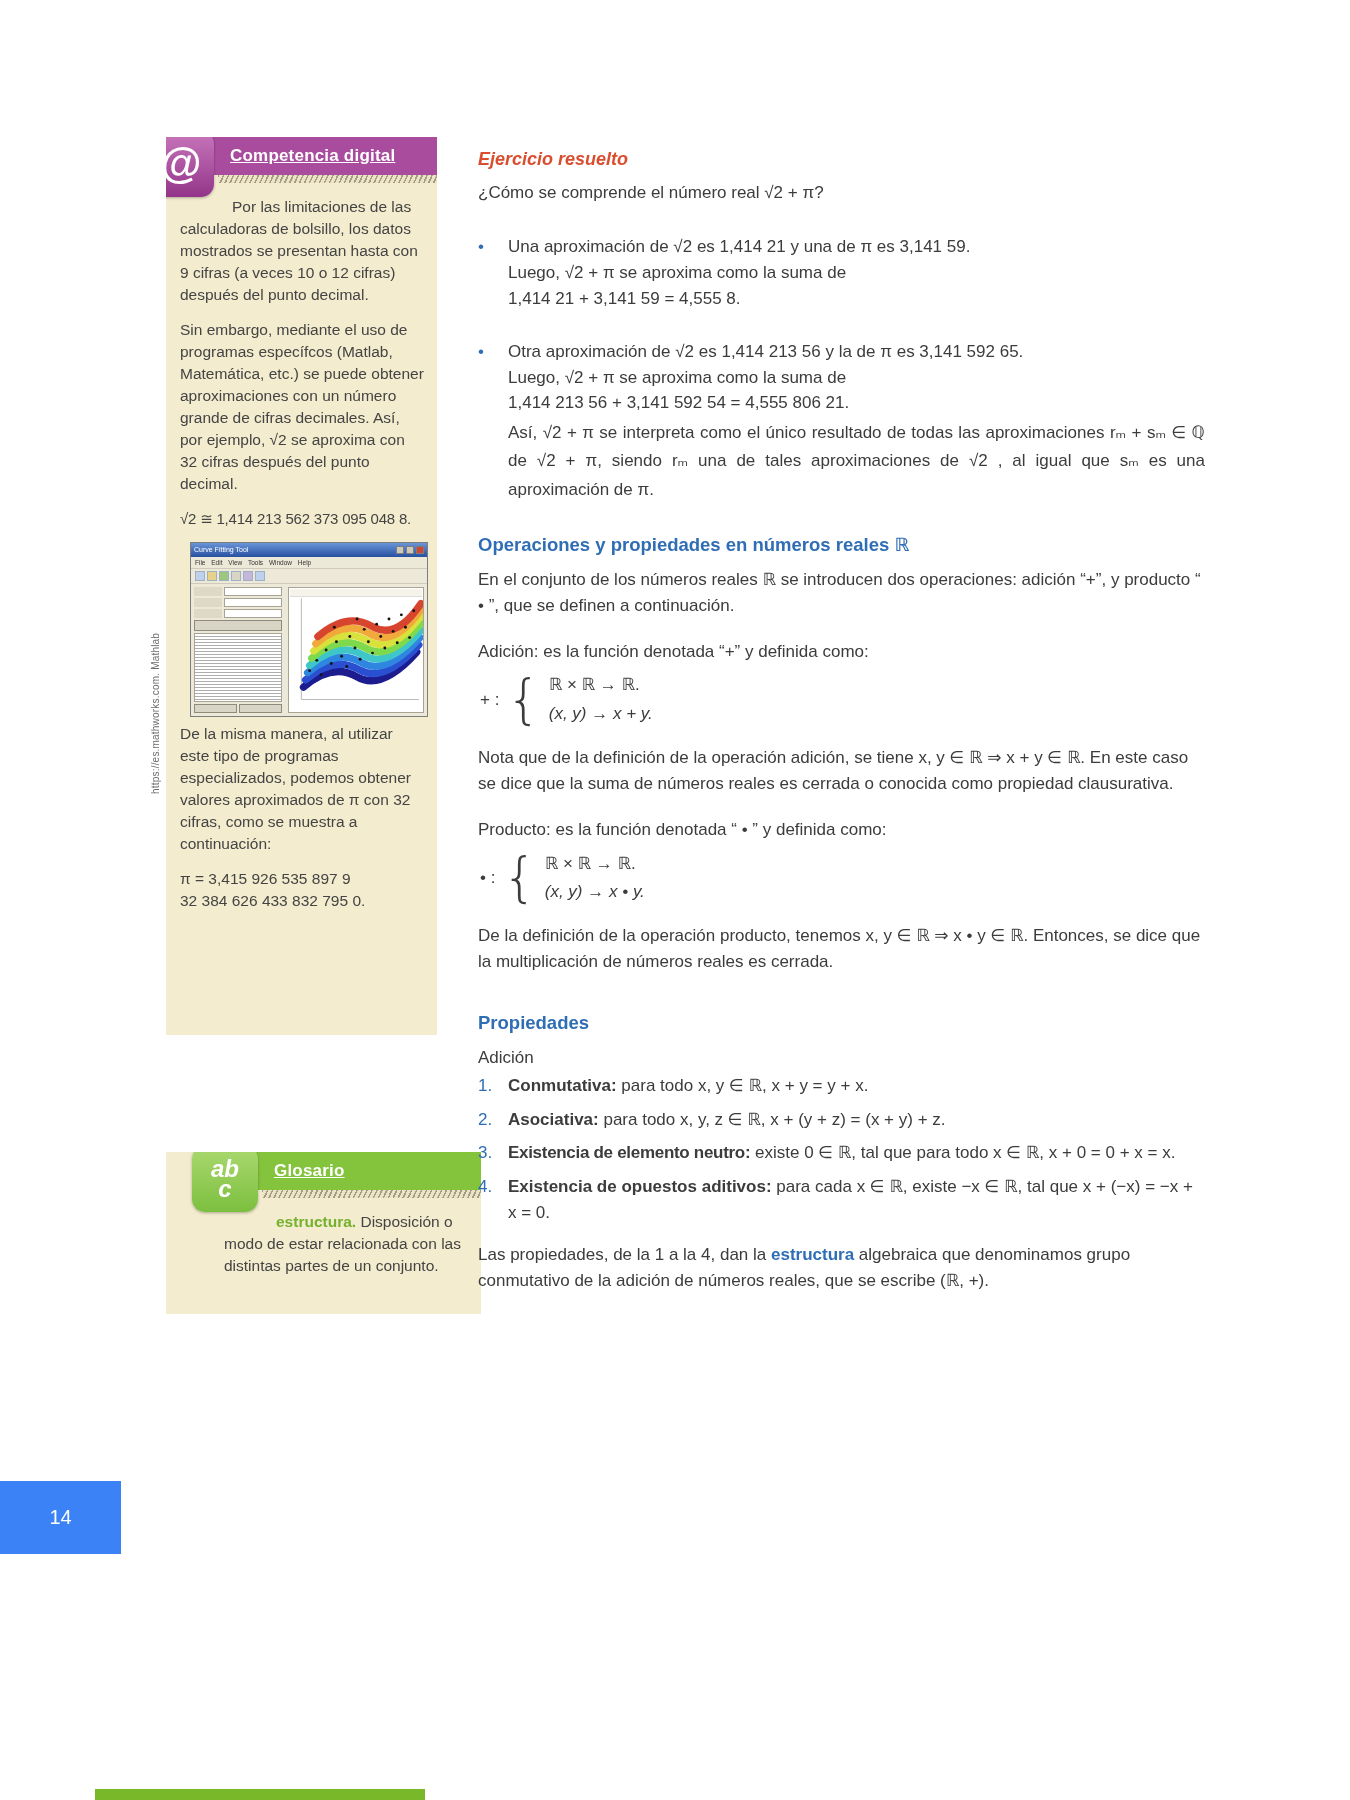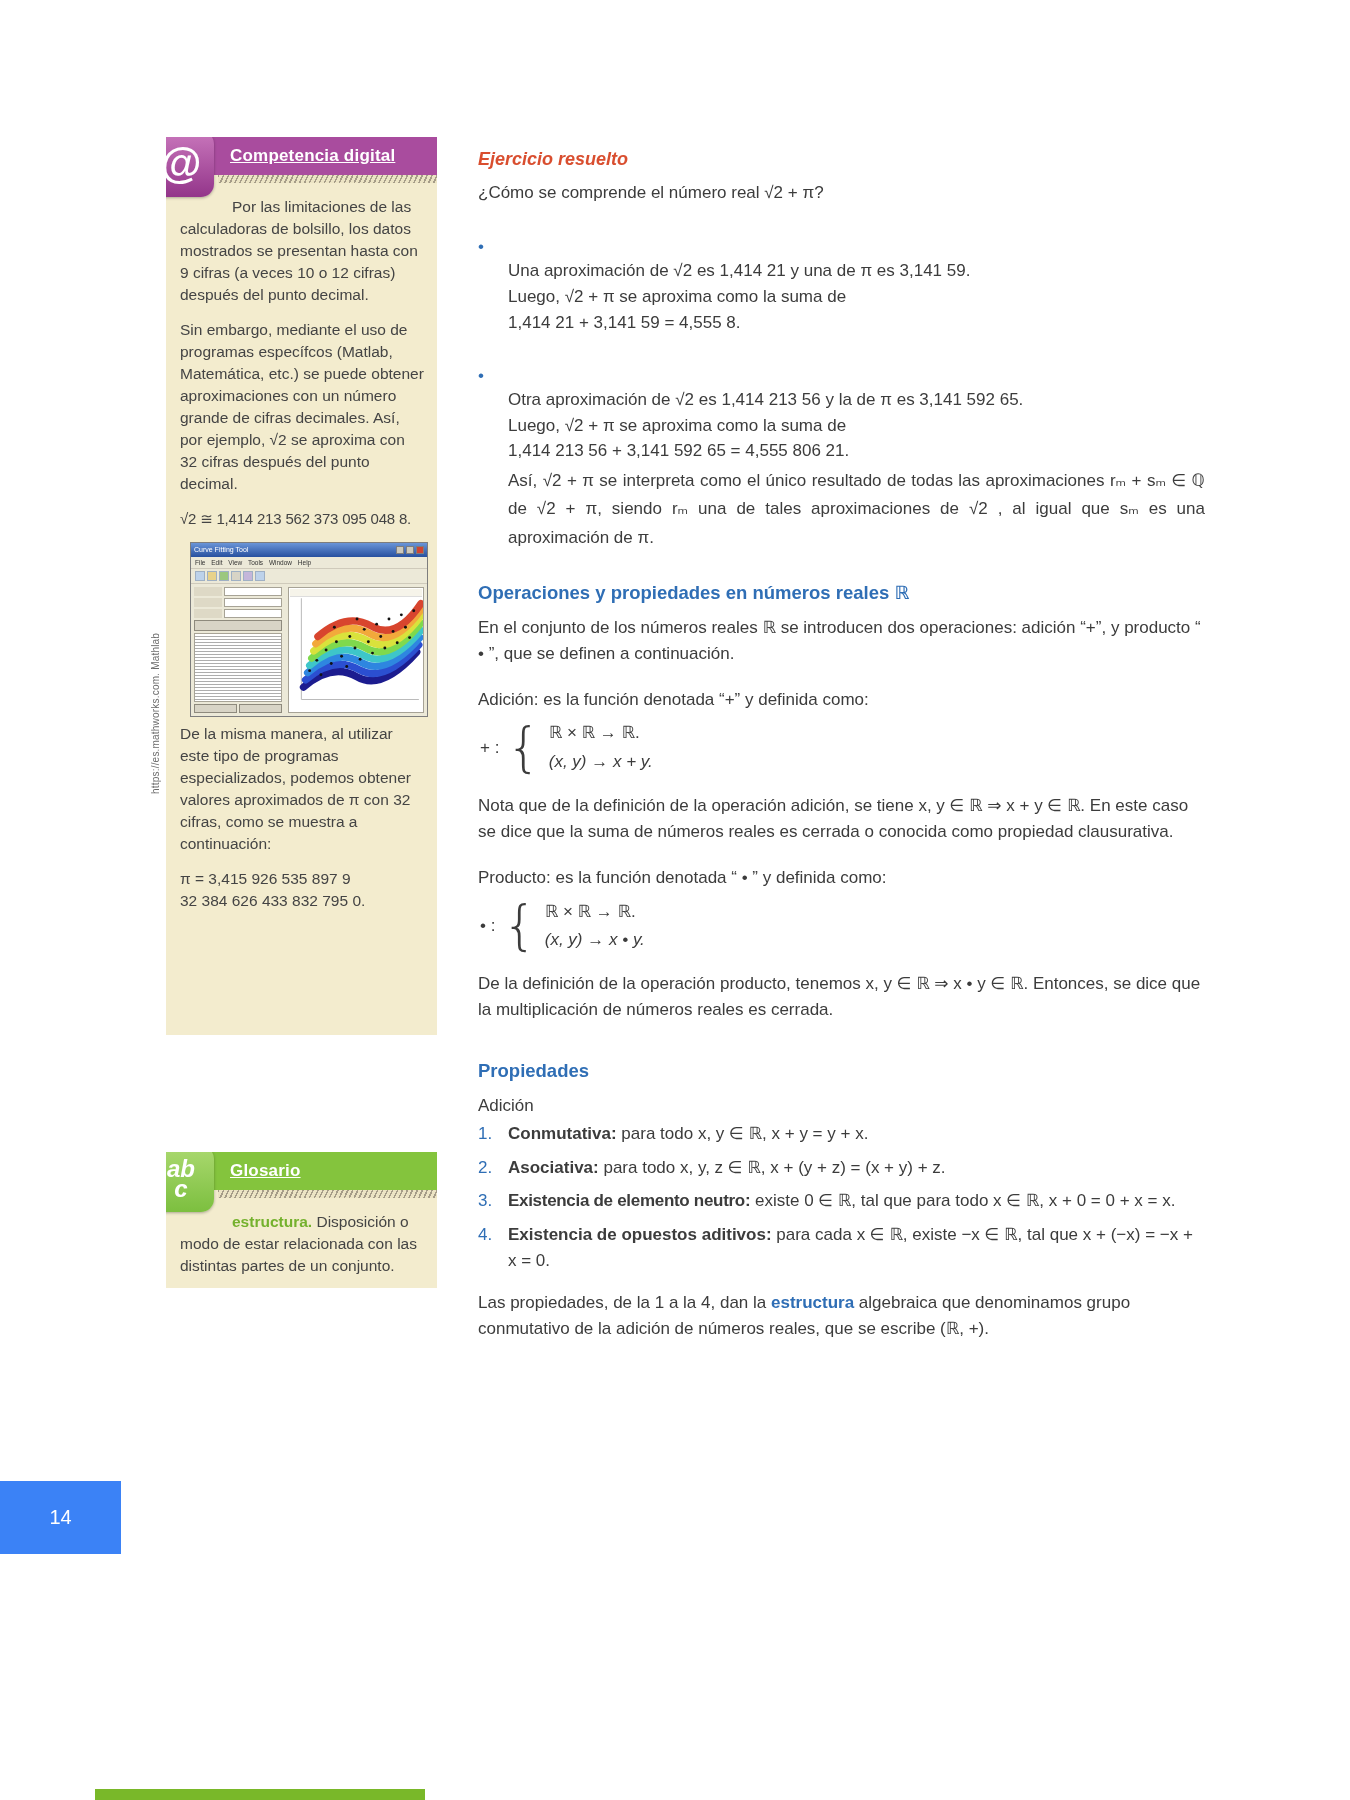--- a/index.html
+++ b/index.html
@@ -5,21 +5,21 @@
   html,body { margin:0; padding:0; background:#ffffff; }
   .page {
     position:relative; width:1350px; height:1800px; background:#ffffff;
     font-family:"Liberation Sans","DejaVu Sans",sans-serif; color:#3c3c3c;
     overflow:hidden;
   }
 
   
   .side-box { position:absolute; left:166px; width:271px; background:#f3ecce; }
   #comp-box { top:137px; height:898px; overflow:hidden; }
-  #glos-box { top:1152px; height:136px; overflow:hidden; }
+  #glos-box { top:1152px; height:162px; overflow:hidden;padding-left:44px; }
 
   .header-bar { position:relative; height:38px; display:flex; align-items:center; }
   #comp-box .header-bar { background:#a94c9e; }
   #glos-box .header-bar { background:#84c43d; }
   .header-title { color:#fff; font-weight:bold; font-size:17px; margin-left:64px; letter-spacing:0.2px;text-decoration:underline; }
 
   .box-icon {
     position:absolute; left:-18px; top:-6px; width:66px; height:66px; border-radius:13px;
     display:flex; align-items:center; justify-content:center; flex-direction:column;
     color:#fff; z-index:3; box-shadow:0 1px 3px rgba(0,0,0,.3);
@@ -69,21 +69,21 @@
   }
 
   
   .main { position:absolute; left:478px; top:130px; width:727px; font-size:17px; line-height:1.52; color:#3c3c3c; }
   .h-red { color:#d94e2f; font-style:italic; font-weight:bold; font-size:18px; margin:16px 0 7px 0; }
   .question { margin:0 0 28px 0; }
 
   .bullet { display:flex; margin-bottom:27px; }
   .bullet .dot { width:30px; flex:none; color:#2f6eb5; }
   .bullet .dot::before { content:"•"; }
-  .bullet-body { flex:1;margin-top:24px; }
+  .bullet-body { flex:1; }
   .b2-cont { margin-top:3px; text-align:justify; line-height:1.66; }
 
   .h-blue { color:#2f6eb5; font-weight:bold; font-size:18.5px; margin:34px 0 8px 0; }
   .h-blue.first { margin-top:6px; }
   .bold-lead { font-weight:normal; }
 
   .para { margin:0 0 10px 0; }
   .def-line { margin:20px 0 6px 0; }
 
   .func-def { display:flex; align-items:center; margin:8px 0 18px 2px; }
@@ -251,21 +251,21 @@
         <div>Luego, √2 + π se aproxima como la suma de</div>
         <div>1,414 21 + 3,141 59 = 4,555 8.</div>
       </div>
     </div>
 
     <div class="bullet">
       <span class="dot"></span>
       <div class="bullet-body">
         <div>Otra aproximación de √2 es 1,414 213 56 y la de π es 3,141 592 65.</div>
         <div>Luego, √2 + π se aproxima como la suma de</div>
-        <div>1,414 213 56 + 3,141 592 65 = 4,555 806 21.</div>
+        <div>1,414 213 56 + 3,141 592 54 = 4,555 806 21.</div>
         <div class="b2-cont">Así, √2 + π se interpreta como el único resultado de todas las aproximaciones rₘ + sₘ ∈ ℚ de √2 + π, siendo rₘ una de tales aproximaciones de √2 , al igual que sₘ es una aproximación de π.</div>
       </div>
     </div>
 
     <div class="h-blue first">Operaciones y propiedades en números reales ℝ</div>
     <p class="para">En el conjunto de los números reales ℝ se introducen dos operaciones: adición “+”, y producto “ • ”, que se definen a continuación.</p>
 
     <p class="def-line"><span class="bold-lead">Adición:</span><span> es la función denotada “+” y definida como:</span></p>
     <div class="func-def">
       <span class="func-op">+ :</span>

